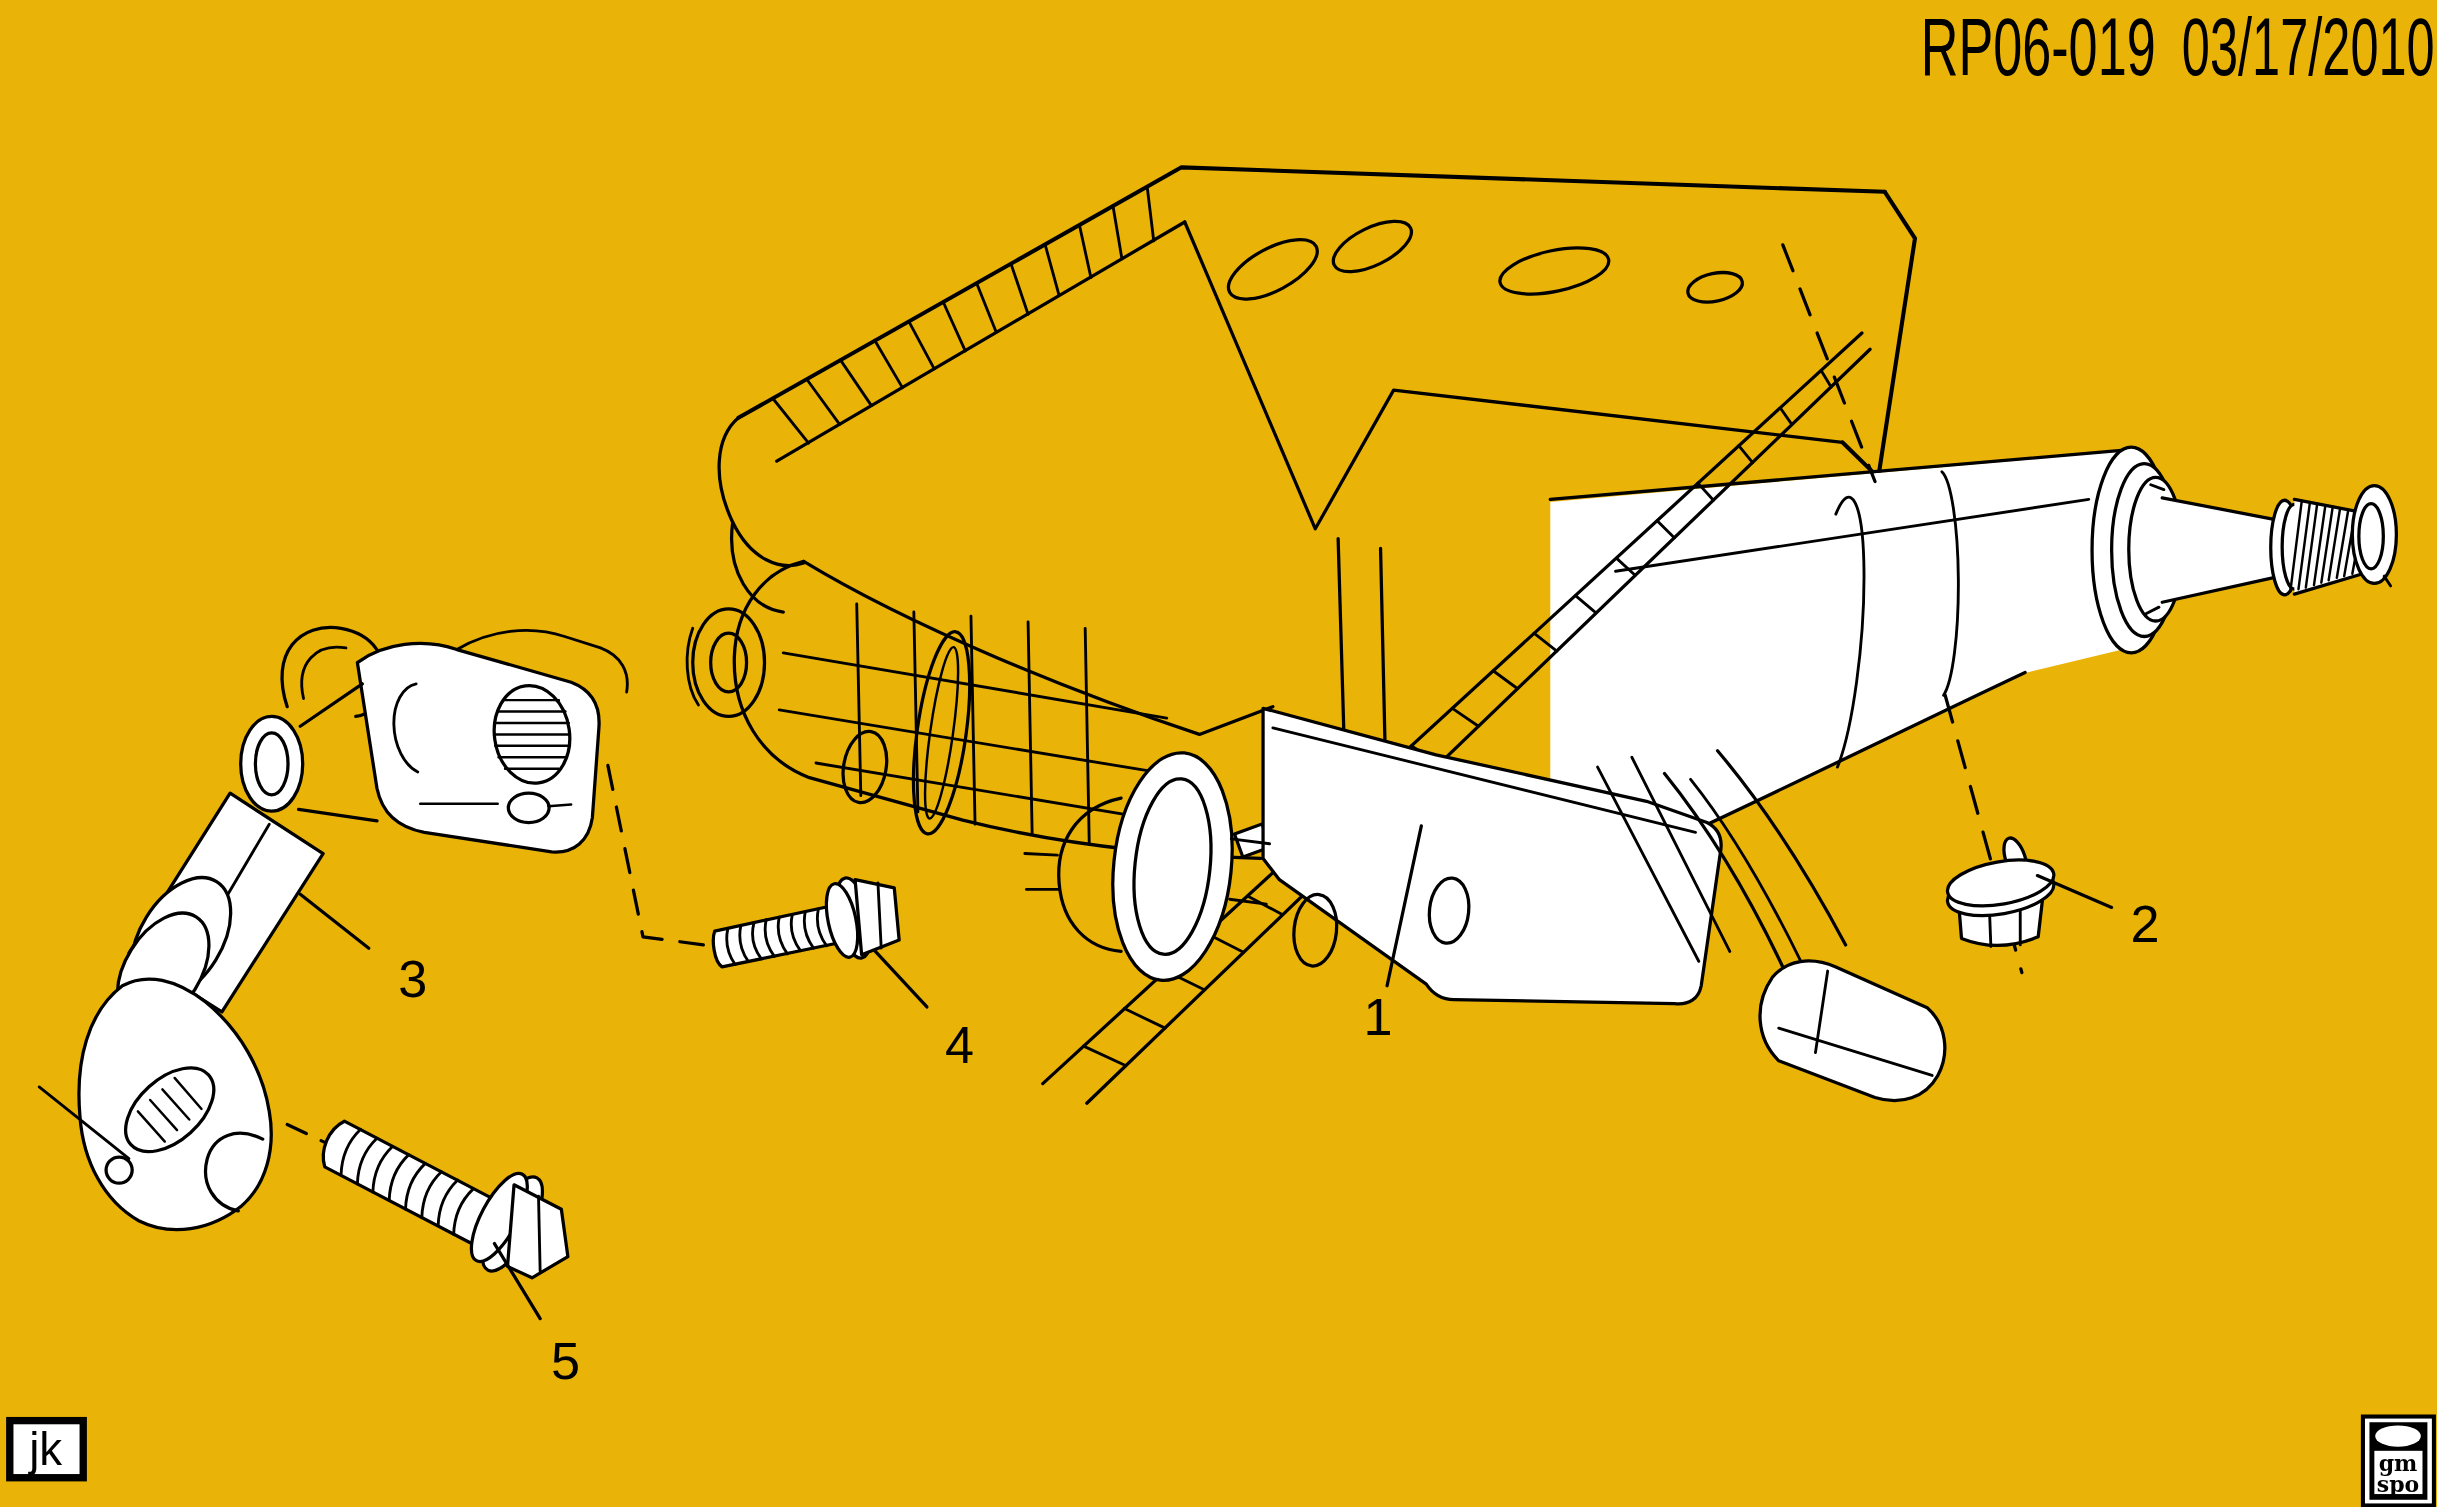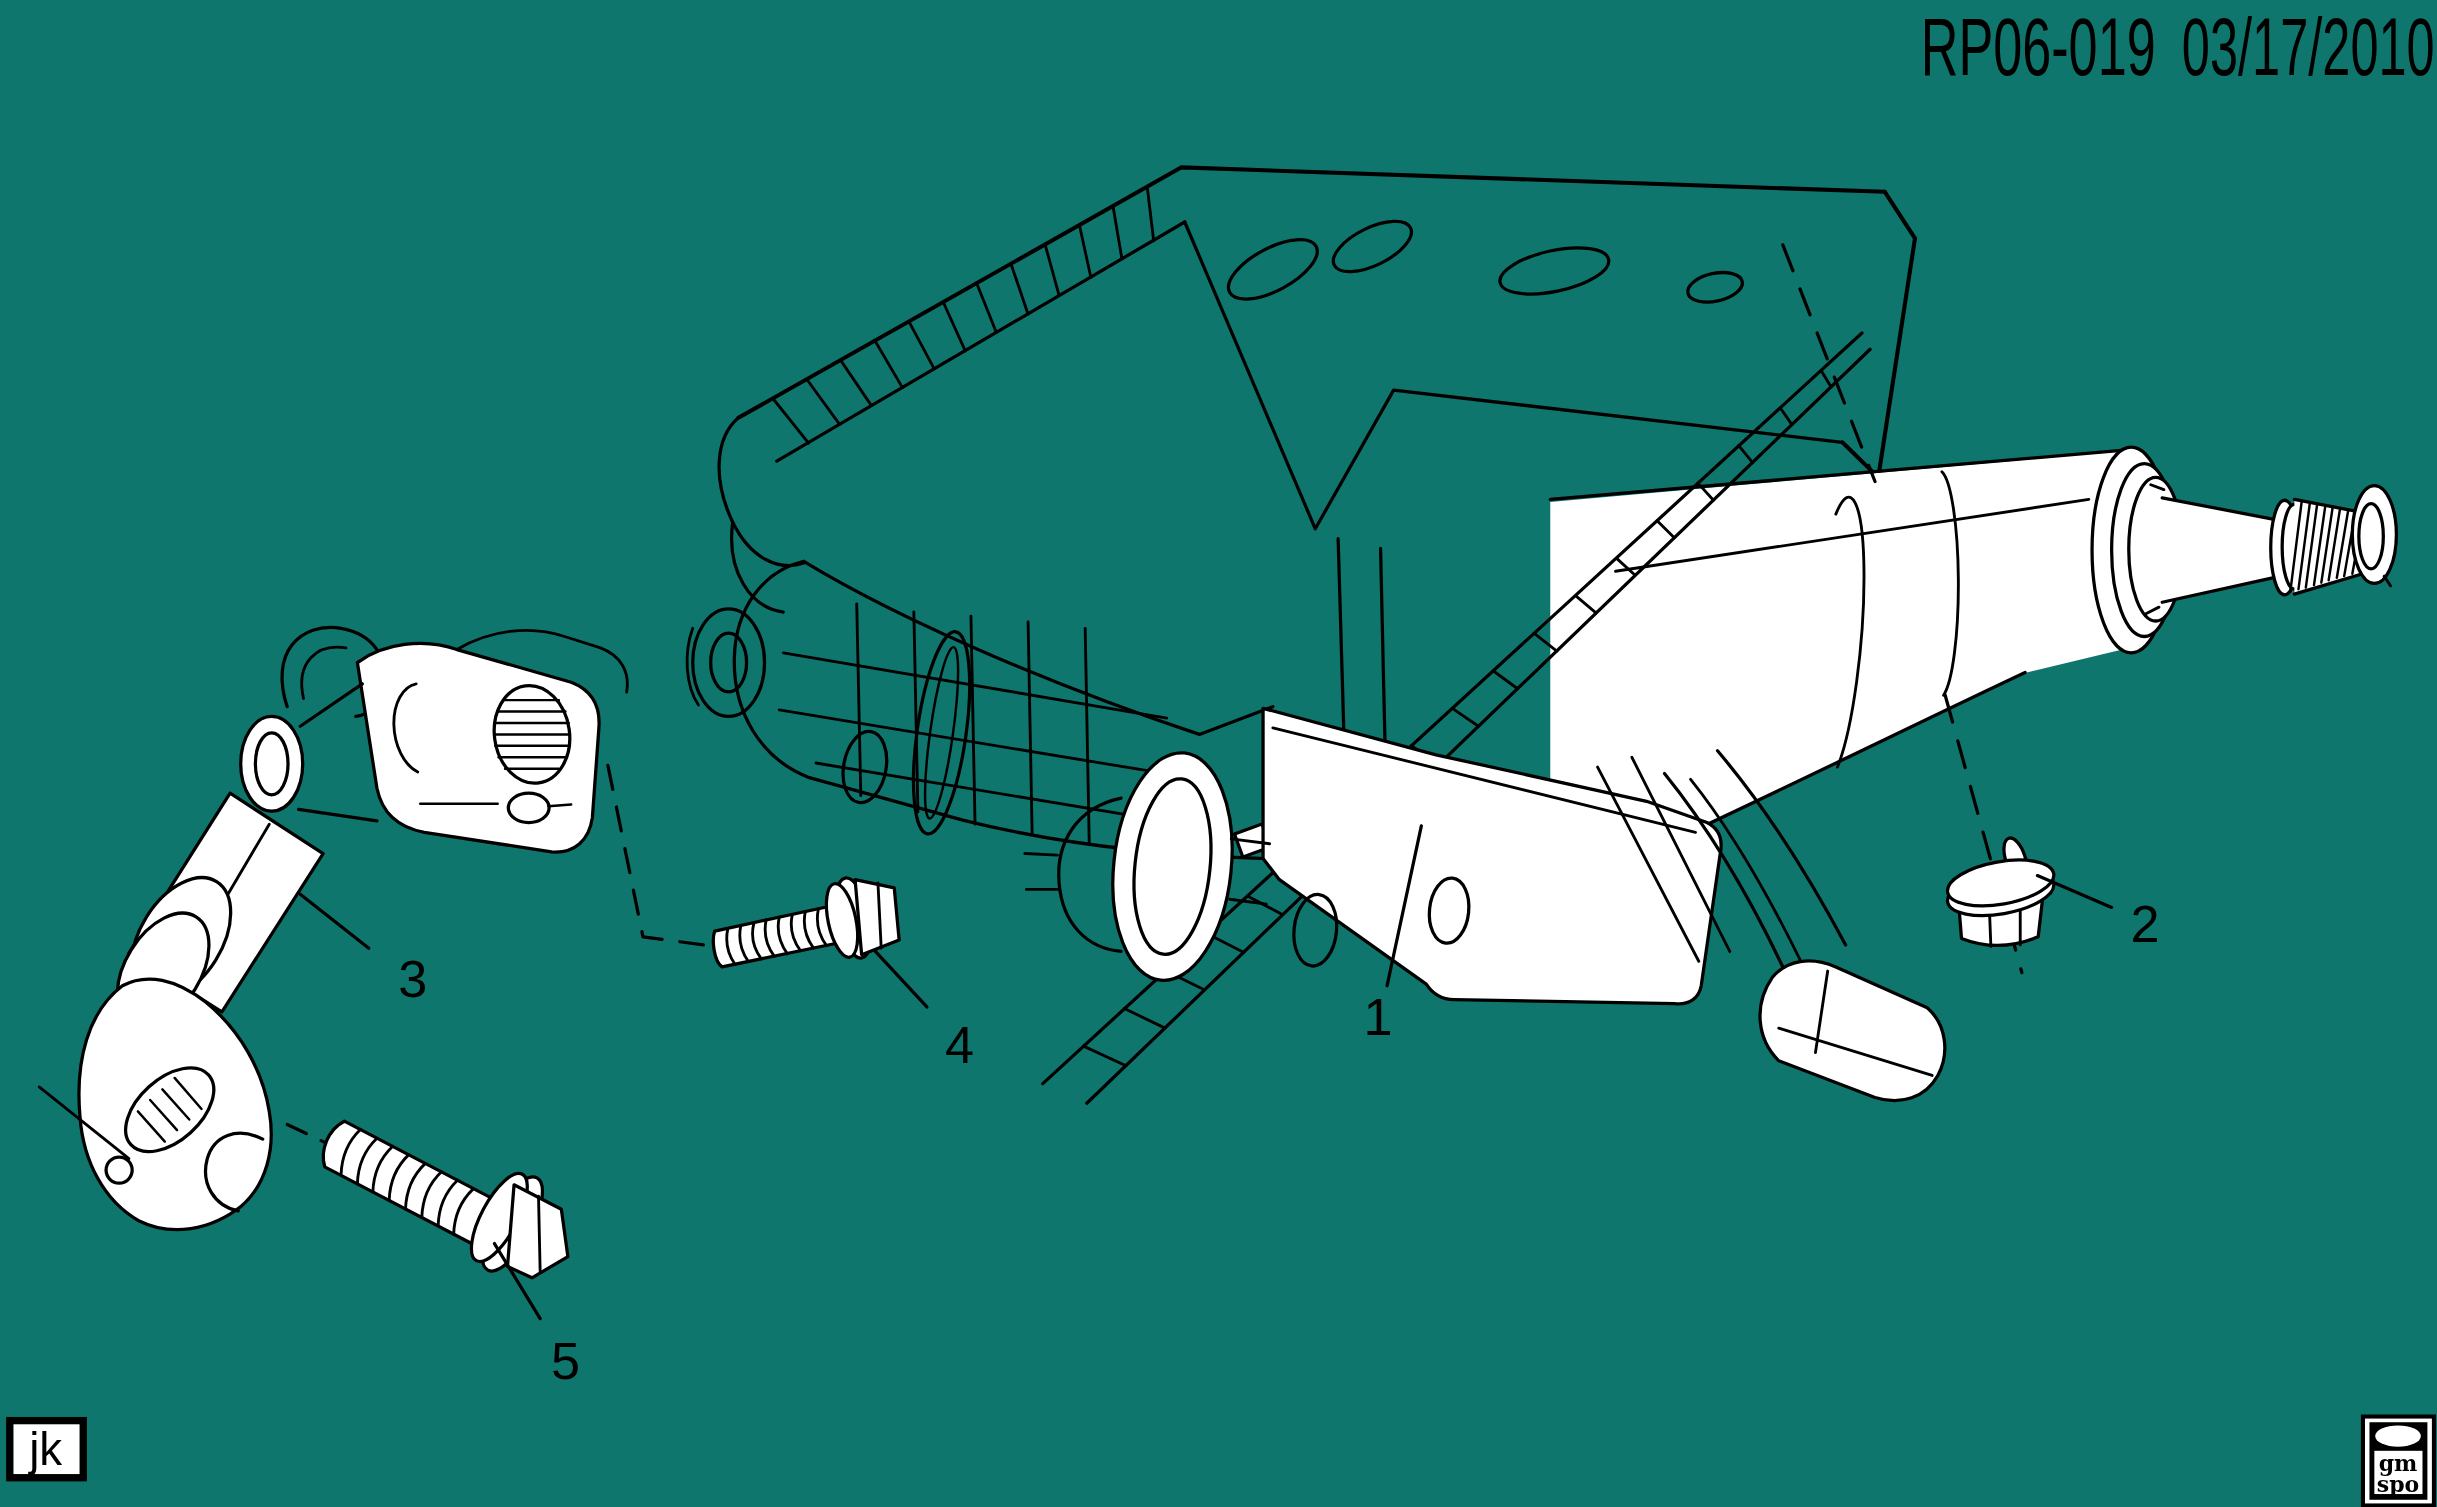--- a/index.html
+++ b/index.html
@@ -1,16 +1,16 @@
 <!DOCTYPE html>
 <html style="font-size:13px"><head>
 <meta charset="utf-8">
 <style>
   html,body{margin:0;padding:0;background:#ffffff;}
-  .sheet{position:relative;width:2438px;height:1508px;background:#0f766e;overflow:hidden;}
+  .sheet{position:relative;width:2438px;height:1508px;background:#eab308;overflow:hidden;}
   svg{display:block;}
   text{font-family:"Liberation Sans",sans-serif;fill:#000;}
   .code-text{font-size:100px;}
   .callout{font-size:64px;}
   .stamp-jk{font-size:56px;}
   .logo-serif{font-family:"DejaVu Serif","Liberation Serif",serif;font-weight:bold;font-size:27px;}
 </style>
 </head>
 <body>
 

